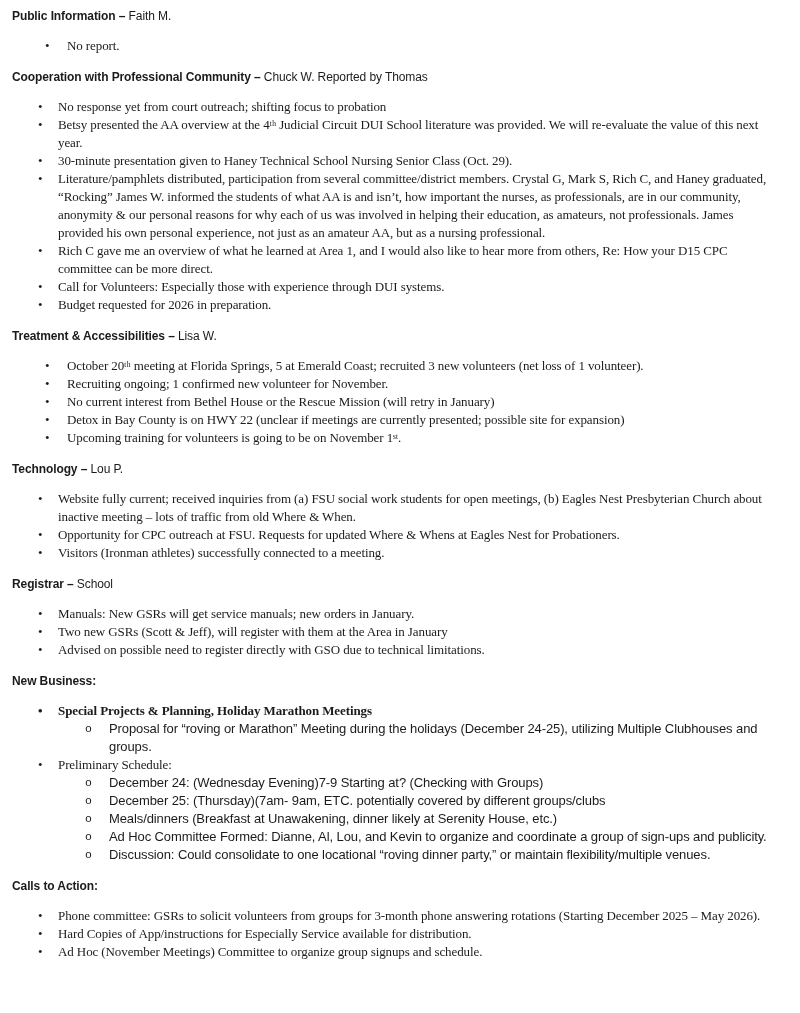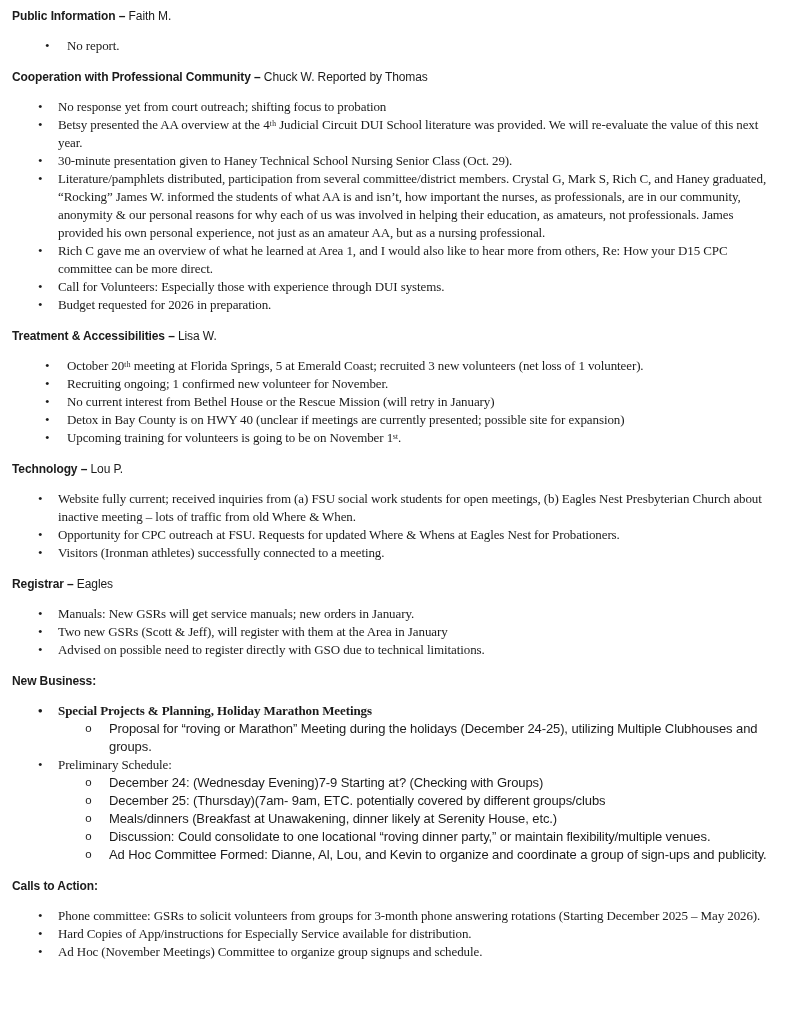--- a/index.html
+++ b/index.html
@@ -78,45 +78,45 @@
         <li class="l1">Literature/pamphlets distributed, participation from several committee/district members. Crystal G, Mark S, Rich C, and Haney graduated, “Rocking” James W. informed the students of what AA is and isn’t, how important the nurses, as professionals, are in our community, anonymity &amp; our personal reasons for why each of us was involved in helping their education, as amateurs, not professionals. James provided his own personal experience, not just as an amateur AA, but as a nursing professional.</li>
         <li class="l1">Rich C gave me an overview of what he learned at Area 1, and I would also like to hear more from others, Re: How your D15 CPC committee can be more direct.</li>
         <li class="l1">Call for Volunteers: Especially those with experience through DUI systems.</li>
         <li class="l1">Budget requested for 2026 in preparation.</li>
       </ul>
       <div class="heading"><span>Treatment &amp; Accessibilities –</span><span class="rest"> Lisa W.</span></div>
       <ul class="list alt">
         <li class="l1">October 20ᵗʰ meeting at Florida Springs, 5 at Emerald Coast; recruited 3 new volunteers (net loss of 1 volunteer).</li>
         <li class="l1">Recruiting ongoing; 1 confirmed new volunteer for November.</li>
         <li class="l1">No current interest from Bethel House or the Rescue Mission (will retry in January)</li>
-        <li class="l1">Detox in Bay County is on HWY 40 (unclear if meetings are currently presented; possible site for expansion)</li>
+        <li class="l1">Detox in Bay County is on HWY 22 (unclear if meetings are currently presented; possible site for expansion)</li>
         <li class="l1">Upcoming training for volunteers is going to be on November 1ˢᵗ.</li>
       </ul>
       <div class="heading"><span>Technology –</span><span class="rest"> Lou P.</span></div>
       <ul class="list">
         <li class="l1">Website fully current; received inquiries from (a) FSU social work students for open meetings, (b) Eagles Nest Presbyterian Church about inactive meeting – lots of traffic from old Where &amp; When.</li>
         <li class="l1">Opportunity for CPC outreach at FSU. Requests for updated Where &amp; Whens at Eagles Nest for Probationers.</li>
         <li class="l1">Visitors (Ironman athletes) successfully connected to a meeting.</li>
       </ul>
-      <div class="heading"><span>Registrar –</span><span class="rest"> Eagles</span></div>
+      <div class="heading"><span>Registrar –</span><span class="rest"> School</span></div>
       <ul class="list">
         <li class="l1">Manuals: New GSRs will get service manuals; new orders in January.</li>
         <li class="l1">Two new GSRs (Scott &amp; Jeff), will register with them at the Area in January</li>
         <li class="l1">Advised on possible need to register directly with GSO due to technical limitations.</li>
       </ul>
       <div class="heading"><span>New Business:</span><span class="rest"></span></div>
       <ul class="list">
         <li class="l1 bold">Special Projects &amp; Planning, Holiday Marathon Meetings</li>
         <li class="l2">Proposal for “roving or Marathon” Meeting during the holidays (December 24-25), utilizing Multiple Clubhouses and groups.</li>
         <li class="l1">Preliminary Schedule:</li>
         <li class="l2">December 24: (Wednesday Evening)7-9 Starting at? (Checking with Groups)</li>
         <li class="l2">December 25: (Thursday)(7am- 9am, ETC. potentially covered by different groups/clubs</li>
         <li class="l2">Meals/dinners (Breakfast at Unawakening, dinner likely at Serenity House, etc.)</li>
+        <li class="l2">Ad Hoc Committee Formed: Dianne, Al, Lou, and Kevin to organize and coordinate a group of sign-ups and publicity.</li>
         <li class="l2">Discussion: Could consolidate to one locational “roving dinner party,” or maintain flexibility/multiple venues.</li>
-        <li class="l2">Ad Hoc Committee Formed: Dianne, Al, Lou, and Kevin to organize and coordinate a group of sign-ups and publicity.</li>
       </ul>
       <div class="heading"><span>Calls to Action:</span><span class="rest"></span></div>
       <ul class="list">
         <li class="l1">Phone committee: GSRs to solicit volunteers from groups for 3-month phone answering rotations (Starting December 2025 – May 2026).</li>
         <li class="l1">Hard Copies of App/instructions for Especially Service available for distribution.</li>
         <li class="l1">Ad Hoc (November Meetings) Committee to organize group signups and schedule.</li>
       </ul>
     </div>
 </div>
 

